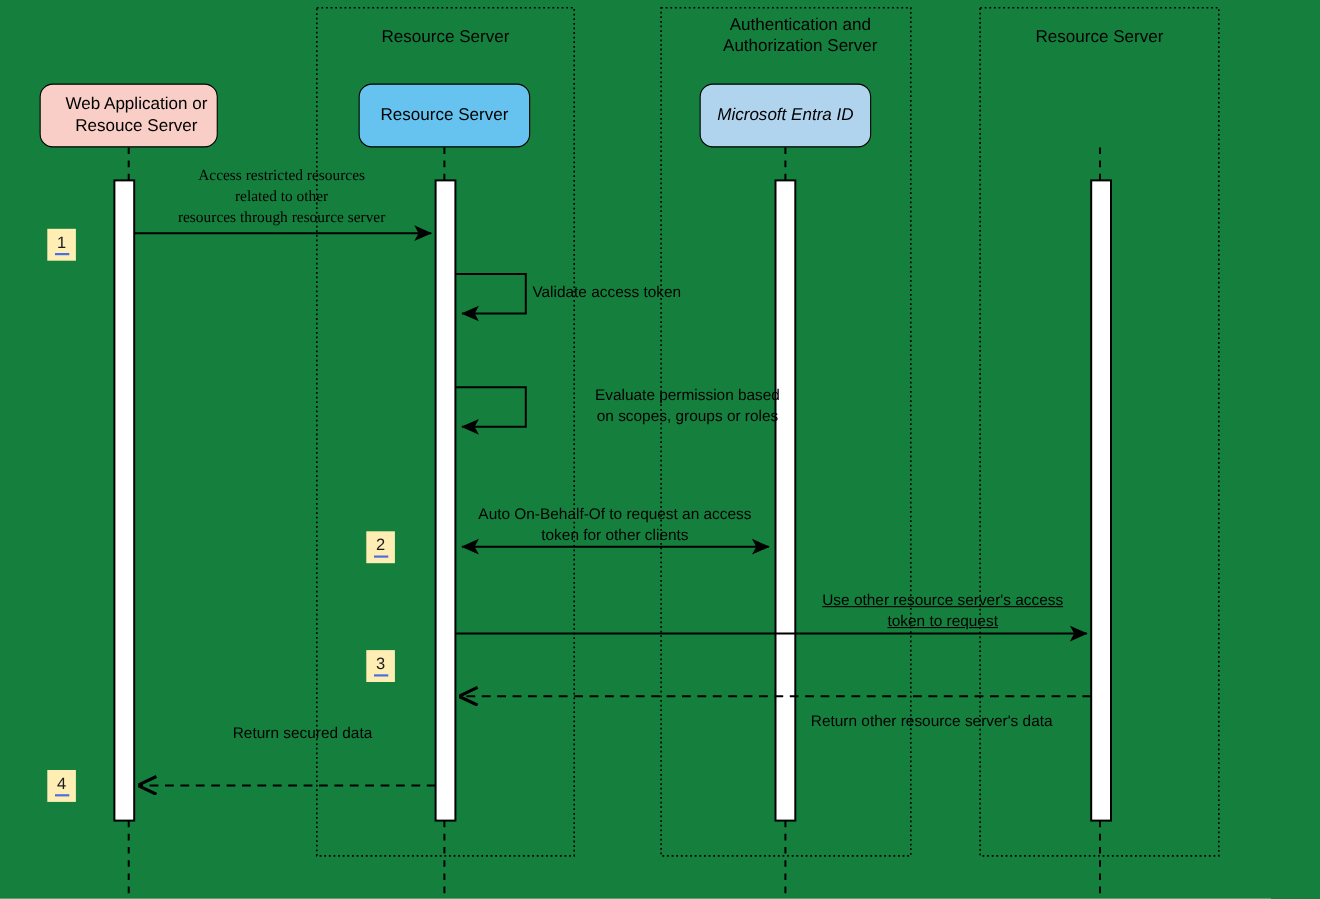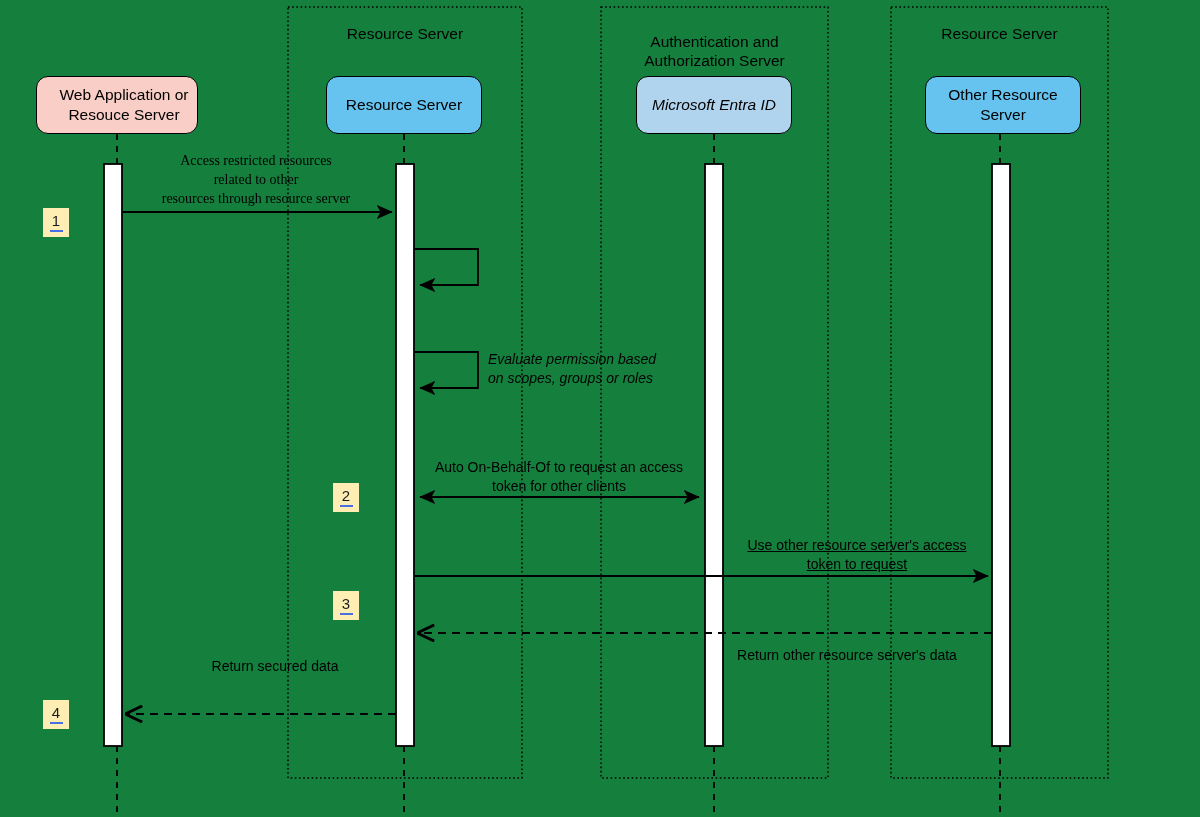--- a/index.html
+++ b/index.html
@@ -124,41 +124,40 @@
 
     <line x1="414" y1="576" x2="988" y2="576" stroke="#000000" stroke-width="1.8" marker-end="url(#arrowFilled)"></line>
 
     <line x1="992" y1="633" x2="418" y2="633" stroke="#000000" stroke-width="1.8" stroke-dasharray="8 6" marker-end="url(#arrowOpen)"></line>
 
     <line x1="396" y1="714" x2="126" y2="714" stroke="#000000" stroke-width="1.8" stroke-dasharray="8 6" marker-end="url(#arrowOpen)"></line>
   </svg>
 
   <div class="group-label" style="left: 288px; top: 24px; width: 234px; white-space: pre-line;">Resource Server</div>
 
-  <div class="group-label" style="left: 601px; top: 13px; width: 227px; white-space: pre-line; margin-top: 19px;">Authentication and
+  <div class="group-label" style="left: 614px; top: 13px; width: 227px; white-space: pre-line;">Authentication and
 Authorization Server</div>
 
   <div class="group-label" style="left: 891px; top: 24px; width: 217px; white-space: pre-line;">Resource Server</div>
 
   <div class="actor-box" style="left: 36px; top: 76px; width: 162px; height: 58px; background: rgb(248, 206, 198); white-space: pre-line; padding-left: 20px;">Web Application or
 Resouce Server</div>
 
   <div class="actor-box" style="left: 326px; top: 76px; width: 156px; height: 58px; background: rgb(102, 194, 238); white-space: pre-line;">Resource Server</div>
 
   <div class="actor-box" style="left: 636px; top: 76px; width: 156px; height: 58px; background: rgb(177, 212, 238); white-space: pre-line; font-style: italic;">Microsoft Entra ID</div>
 
-  <div class="actor-box" style="left: 925px; top: 76px; width: 156px; height: 58px; background: rgb(102, 194, 238); white-space: pre-line;">Other Resource
-Server</div>
 
   <div class="msg-label" style="left: 118px; top: 152px; width: 276px; white-space: pre-line; font-family: Liberation Serif, serif;">Access restricted resources
 related to other
 resources through resource server</div>
 
+  <div class="msg-label" style="left: 484px; top: 256px; width: 240px; text-align: left; white-space: pre-line;">Validate access token</div>
 
-  <div class="msg-label" style="left: 488px; top: 350px; width: 230px; text-align: left; white-space: pre-line; font-style: italic;">Evaluate permission based
+  <div class="msg-label" style="left: 510px; top: 350px; width: 230px; text-align: center; white-space: pre-line;">Evaluate permission based
 on scopes, groups or roles</div>
 
   <div class="msg-label" style="left: 418px; top: 458px; width: 282px; white-space: pre-line;">Auto On-Behalf-Of to request an access
 token for other clients</div>
 
   <div class="msg-label" style="left: 714px; top: 536px; width: 286px; white-space: pre-line; text-decoration: underline;">Use other resource server's access
 token to request</div>
 
   <div class="msg-label" style="left: 694px; top: 614px; width: 306px; white-space: pre-line; margin-top: 32px;">Return other resource server's data</div>
 

